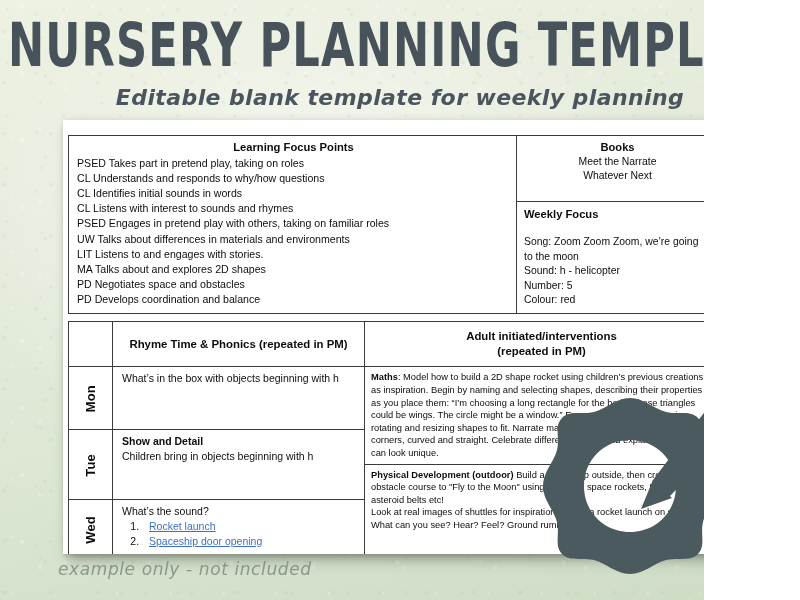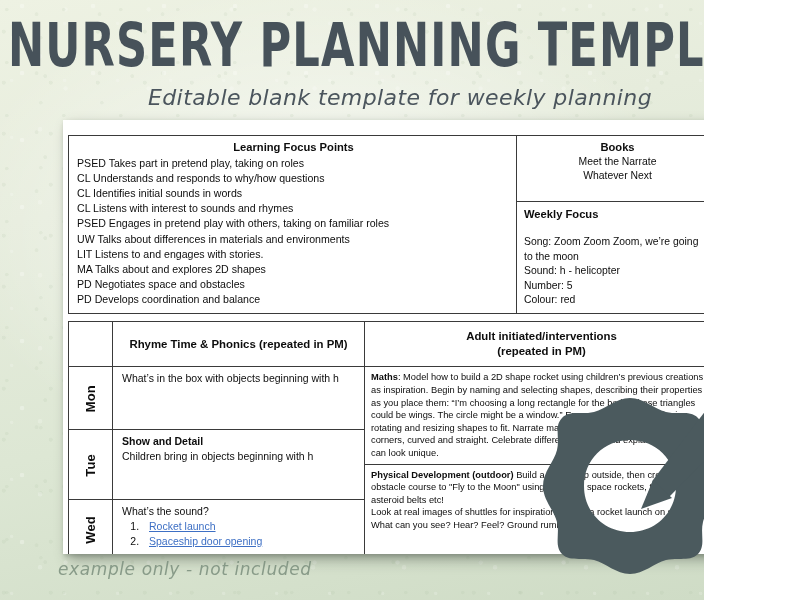--- a/index.html
+++ b/index.html
@@ -54,21 +54,21 @@
     line-height:1;
     margin-top:16px;
     transform:scaleY(1.22) scaleX(0.98);
     transform-origin:center top;
     text-transform:uppercase;
     white-space:nowrap;
   }
   #subtitle{
     font-family:"DejaVu Sans","Liberation Sans",sans-serif;
     font-style:italic;
-    font-weight:400;
+    font-weight:700;
     font-size:22px;
     color:#4b555d;
     margin-top:20px;
     letter-spacing:.4px;
     white-space:nowrap;
   }
 
   
   #paper{
     position:absolute;

